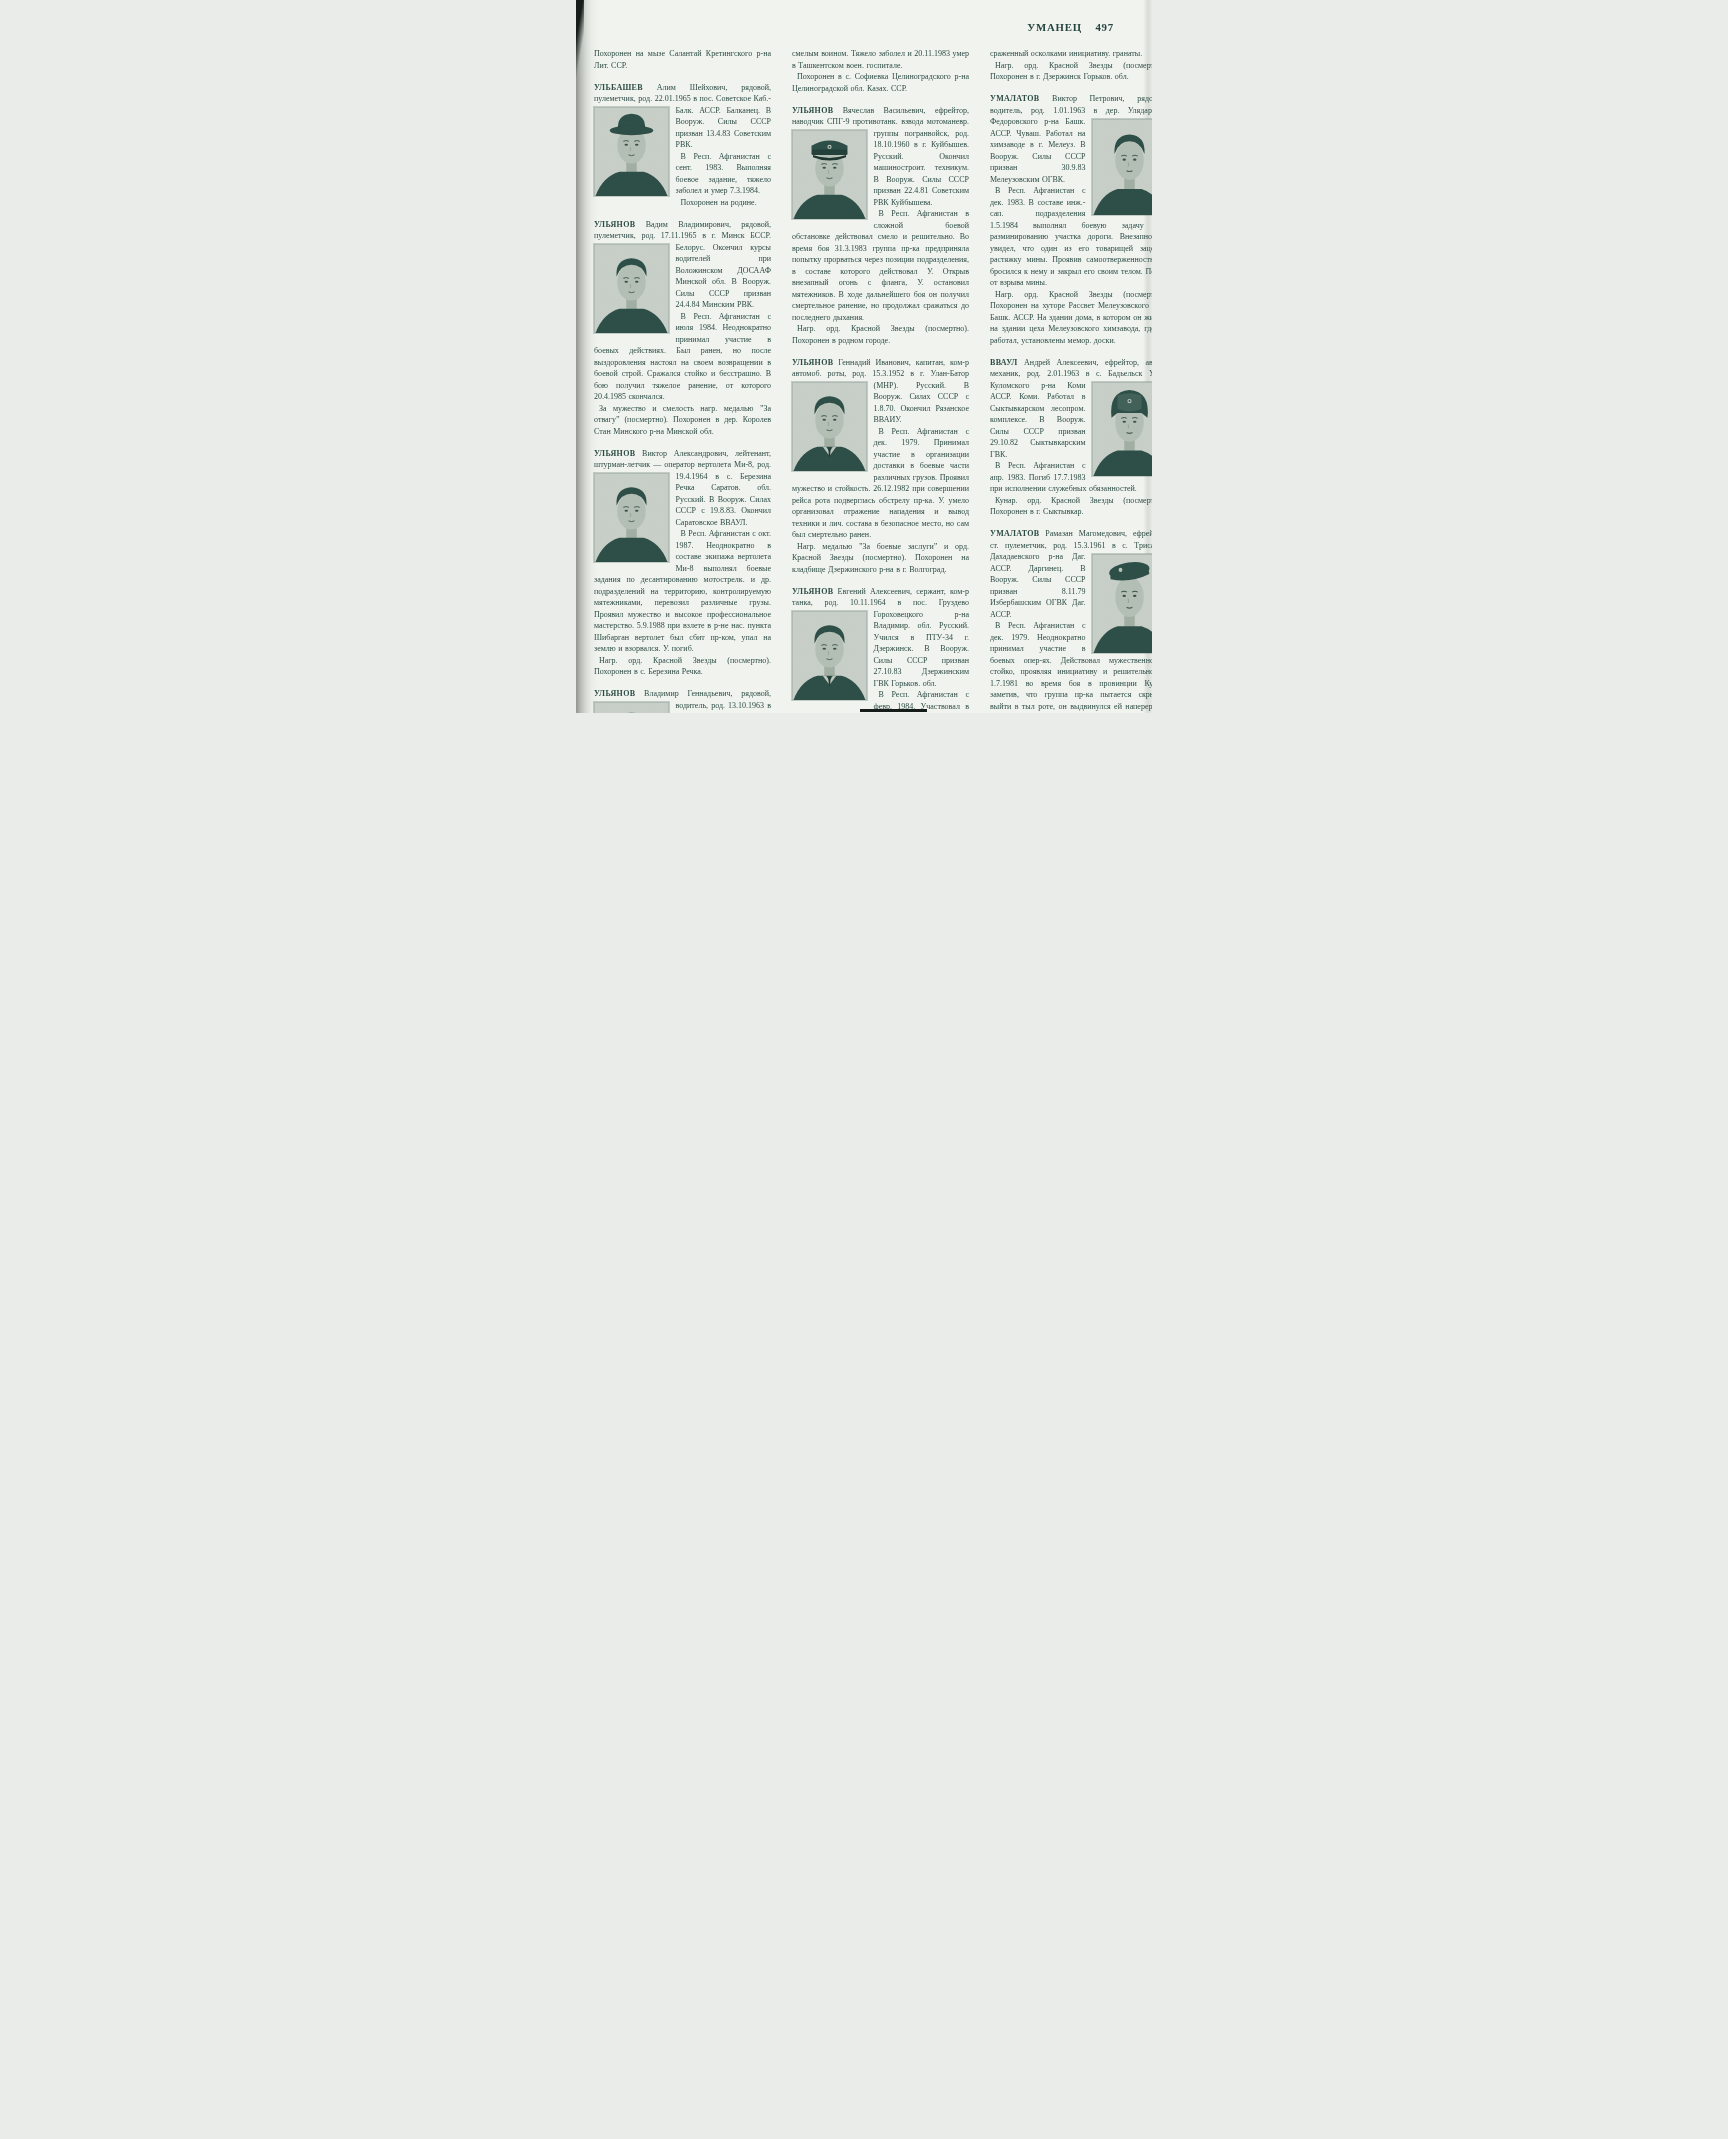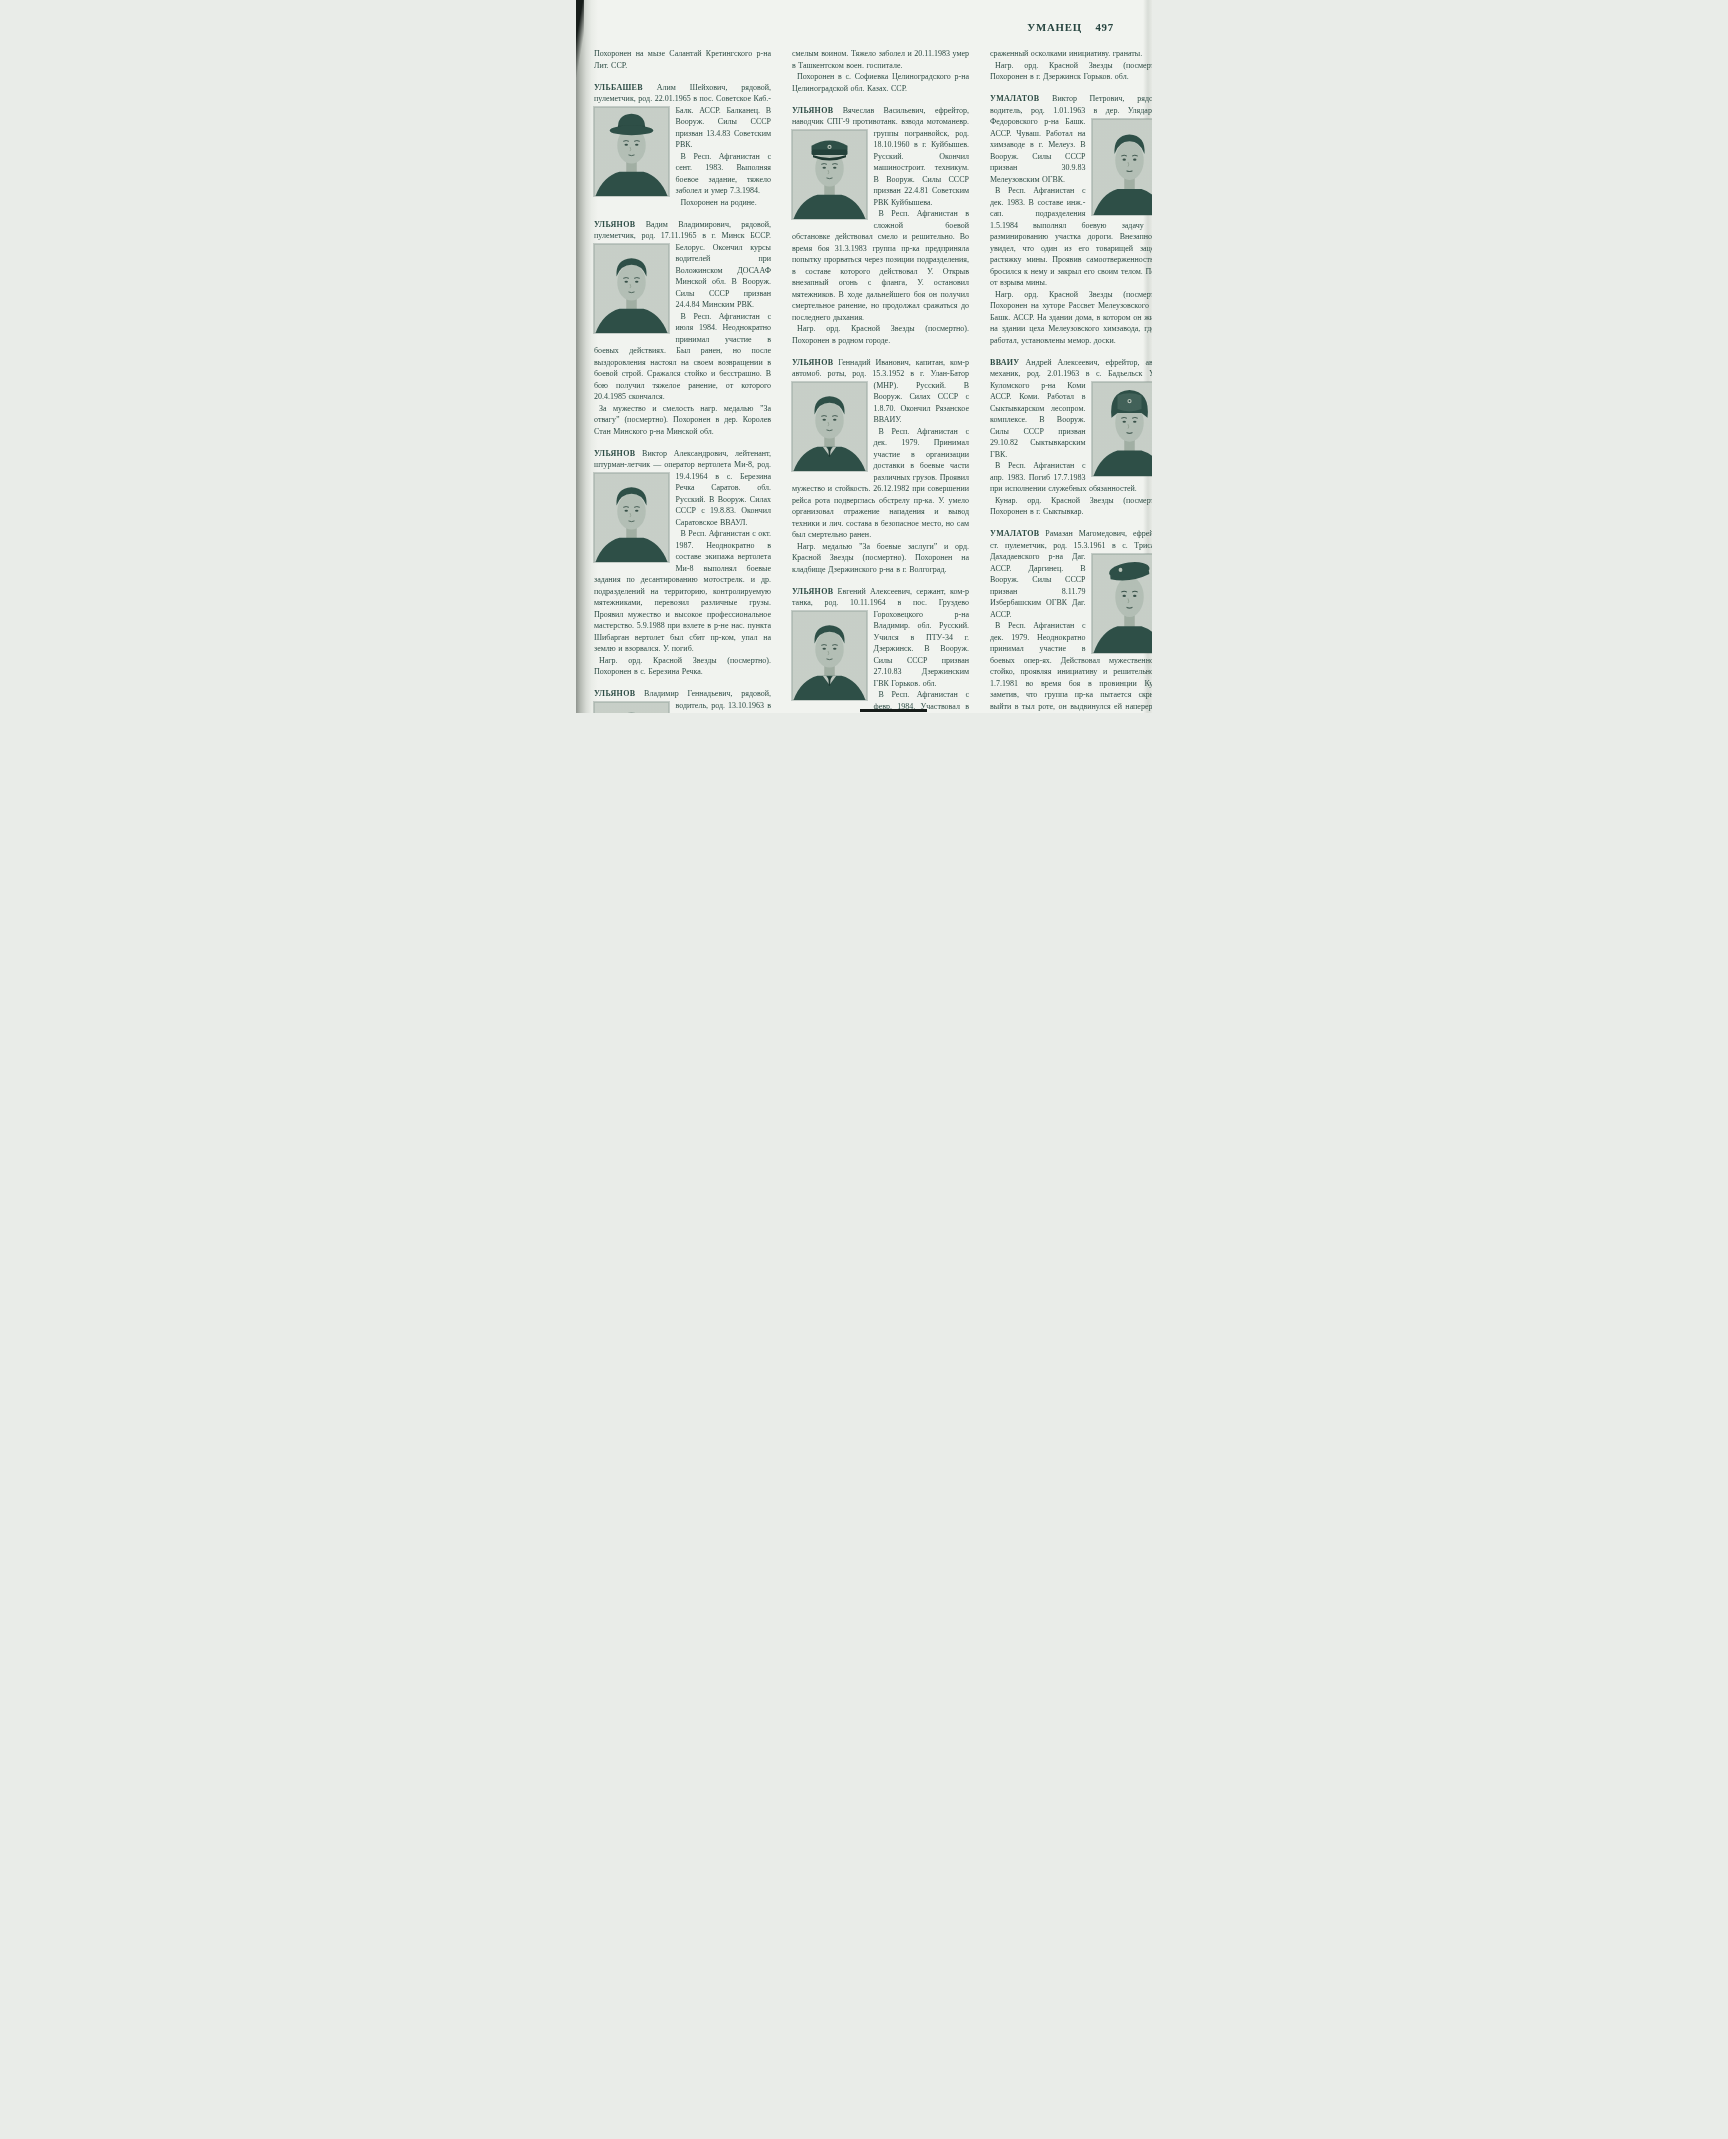--- a/index.html
+++ b/index.html
@@ -234,21 +234,21 @@
                 <path d="M48 53 Q50 57 48 58.5" stroke="#9fae9f" stroke-width="1.1" fill="none"></path>
                 <path d="M46 63.5 Q50 65.5 54 63.5" stroke="#51685f" stroke-width="1.3" fill="none"></path>
                 <path d="M30 43 Q28.5 20 50 19 Q71.5 20 70 43 Q64 27.5 50 27.5 Q36 27.5 30 43 Z" fill="#31534b"></path>
                 <path d="M2 118 Q12 92 34 86 L66 86 Q88 92 98 118 Z" fill="#31534b"></path>
               </svg>
             </span>Улядаровка Федоровского р-на Башк. АССР. Чуваш. Работал на химзаводе в г. Мелеуз. В Вооруж. Силы СССР призван 30.9.83 Мелеузовским ОГВК.</p>
           <p class="para indent">В Респ. Афганистан с дек. 1983. В составе инж.-сап. подразделения 1.5.1984 выполнял боевую задачу по разминированию участка дороги. Внезапно он увидел, что один из его товарищей зацепил растяжку мины. Проявив самоотверженность, У. бросился к нему и закрыл его своим телом. Погиб от взрыва мины.</p>
           <p class="para indent">Нагр. орд. Красной Звезды (посмертно). Похоронен на хуторе Рассвет Мелеузовского р-на Башк. АССР. На здании дома, в котором он жил, и на здании цеха Мелеузовского химзавода, где он работал, установлены мемор. доски.</p>
         </div>
         <div class="entry">
-          <p class="para lead"><span class="surname">ВВАИУ</span> Андрей Алексеевич, ефрейтор, авиац. механик, род. 2.01.1963 в с. Бадьельск <span class="photo right photo--ulyashov">
+          <p class="para lead"><span class="surname">ВВАУЛ</span> Андрей Алексеевич, ефрейтор, авиац. механик, род. 2.01.1963 в с. Бадьельск <span class="photo right photo--ulyashov">
               <svg viewBox="0 0 100 118" xmlns="http://www.w3.org/2000/svg" preserveAspectRatio="none">
                 <rect x="0" y="0" width="100" height="118" fill="#dde3dc"></rect>
                 <rect x="0" y="0" width="100" height="118" fill="none" stroke="rgba(49,83,75,.2)" stroke-width="2"></rect>
                 <rect x="43" y="70" width="14" height="18" fill="#b2bfb3"></rect>
                 <ellipse cx="50" cy="51" rx="19" ry="24" fill="#c7d1c7"></ellipse>
                 <ellipse cx="43" cy="50" rx="2.3" ry="1.3" fill="#3c554d"></ellipse>
                 <ellipse cx="57" cy="50" rx="2.3" ry="1.3" fill="#3c554d"></ellipse>
                 <path d="M39 45.5 Q43 43.5 46.5 45.5 M53.5 45.5 Q57 43.5 61 45.5" stroke="#3c554d" stroke-width="1.2" fill="none"></path>
                 <path d="M48 53 Q50 57 48 58.5" stroke="#9fae9f" stroke-width="1.1" fill="none"></path>
                 <path d="M46 63.5 Q50 65.5 54 63.5" stroke="#51685f" stroke-width="1.3" fill="none"></path>

